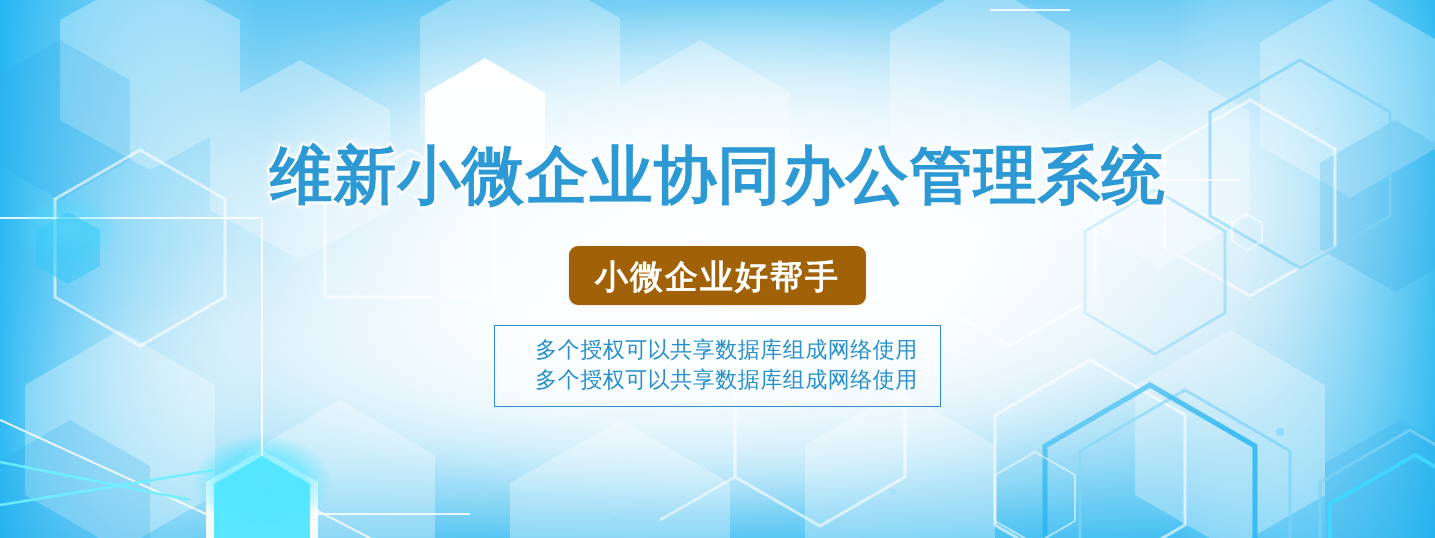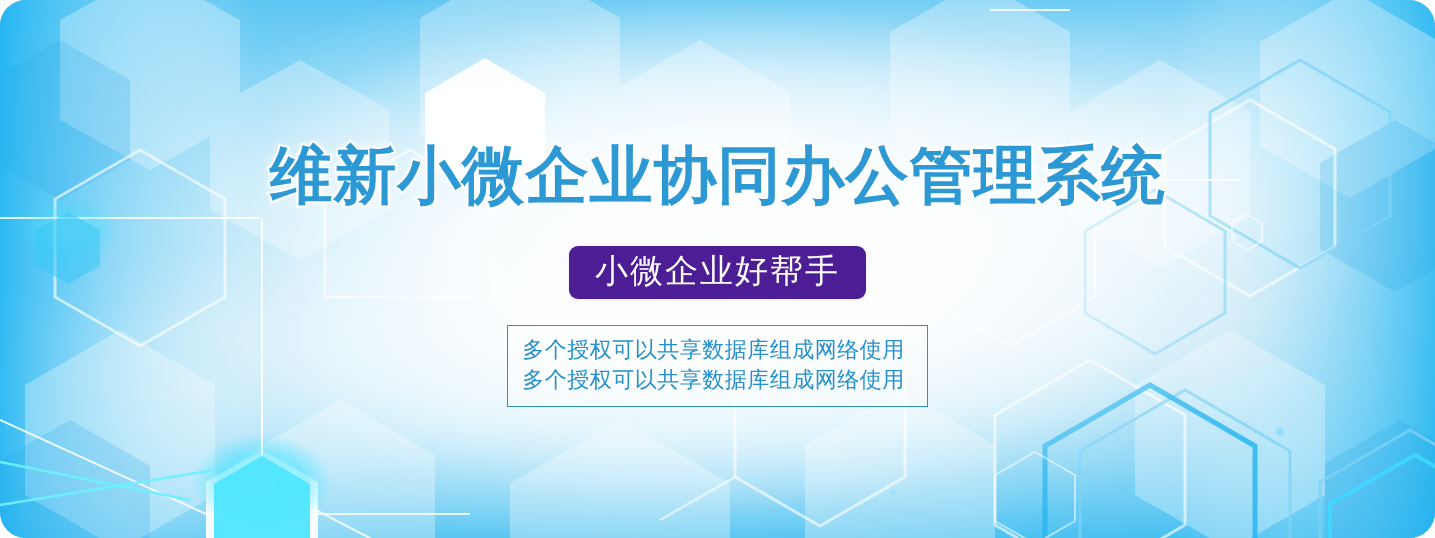--- a/index.html
+++ b/index.html
@@ -11,21 +11,20 @@
   body {
     font-family: "DejaVu Sans", "Liberation Sans", sans-serif;
   }
 
   .banner {
     position: relative;
     width: 1435px;
     height: 538px;
     overflow: hidden;
     background: #eef8fd;
-    border-radius: 26px;
   }
 
   
   .bg-svg {
     position: absolute;
     left: 0; top: 0;
     width: 1435px;
     height: 538px;
     display: block;
   }
@@ -80,44 +79,44 @@
   .badge-row {
     position: absolute;
     top: 246px;
     left: 0;
     width: 1435px;
     display: flex;
     justify-content: center;
   }
   .badge {
     display: inline-block;
-    background: #4c1d95;
+    background: #a16207;
     color: #ffffff;
     font-size: 33px;
     line-height: 33px;
-    font-weight: normal;
+    font-weight: bold;
     letter-spacing: 2px;
-    padding: 8px 26px 12px 26px;
+    padding: 14px 26px 12px 26px;
     border-radius: 9px;
     white-space: nowrap;
     box-shadow: 0 1px 3px rgba(120,40,40,0.12);
   }
 
   .note-row {
     position: absolute;
     top: 325px;
     left: 0;
     width: 1435px;
     display: flex;
     justify-content: center;
   }
   .note-box {
     border: 1.5px solid #2e8fc6;
     background: rgba(255,255,255,0.32);
-    padding: 9px 22px 11px 14px;
+    padding: 9px 22px 11px 40px;
   }
   .note-line {
     display: block;
     color: #2590cc;
     font-size: 22px;
     line-height: 30px;
     letter-spacing: 0.5px;
     white-space: nowrap;
   }
 </style>

